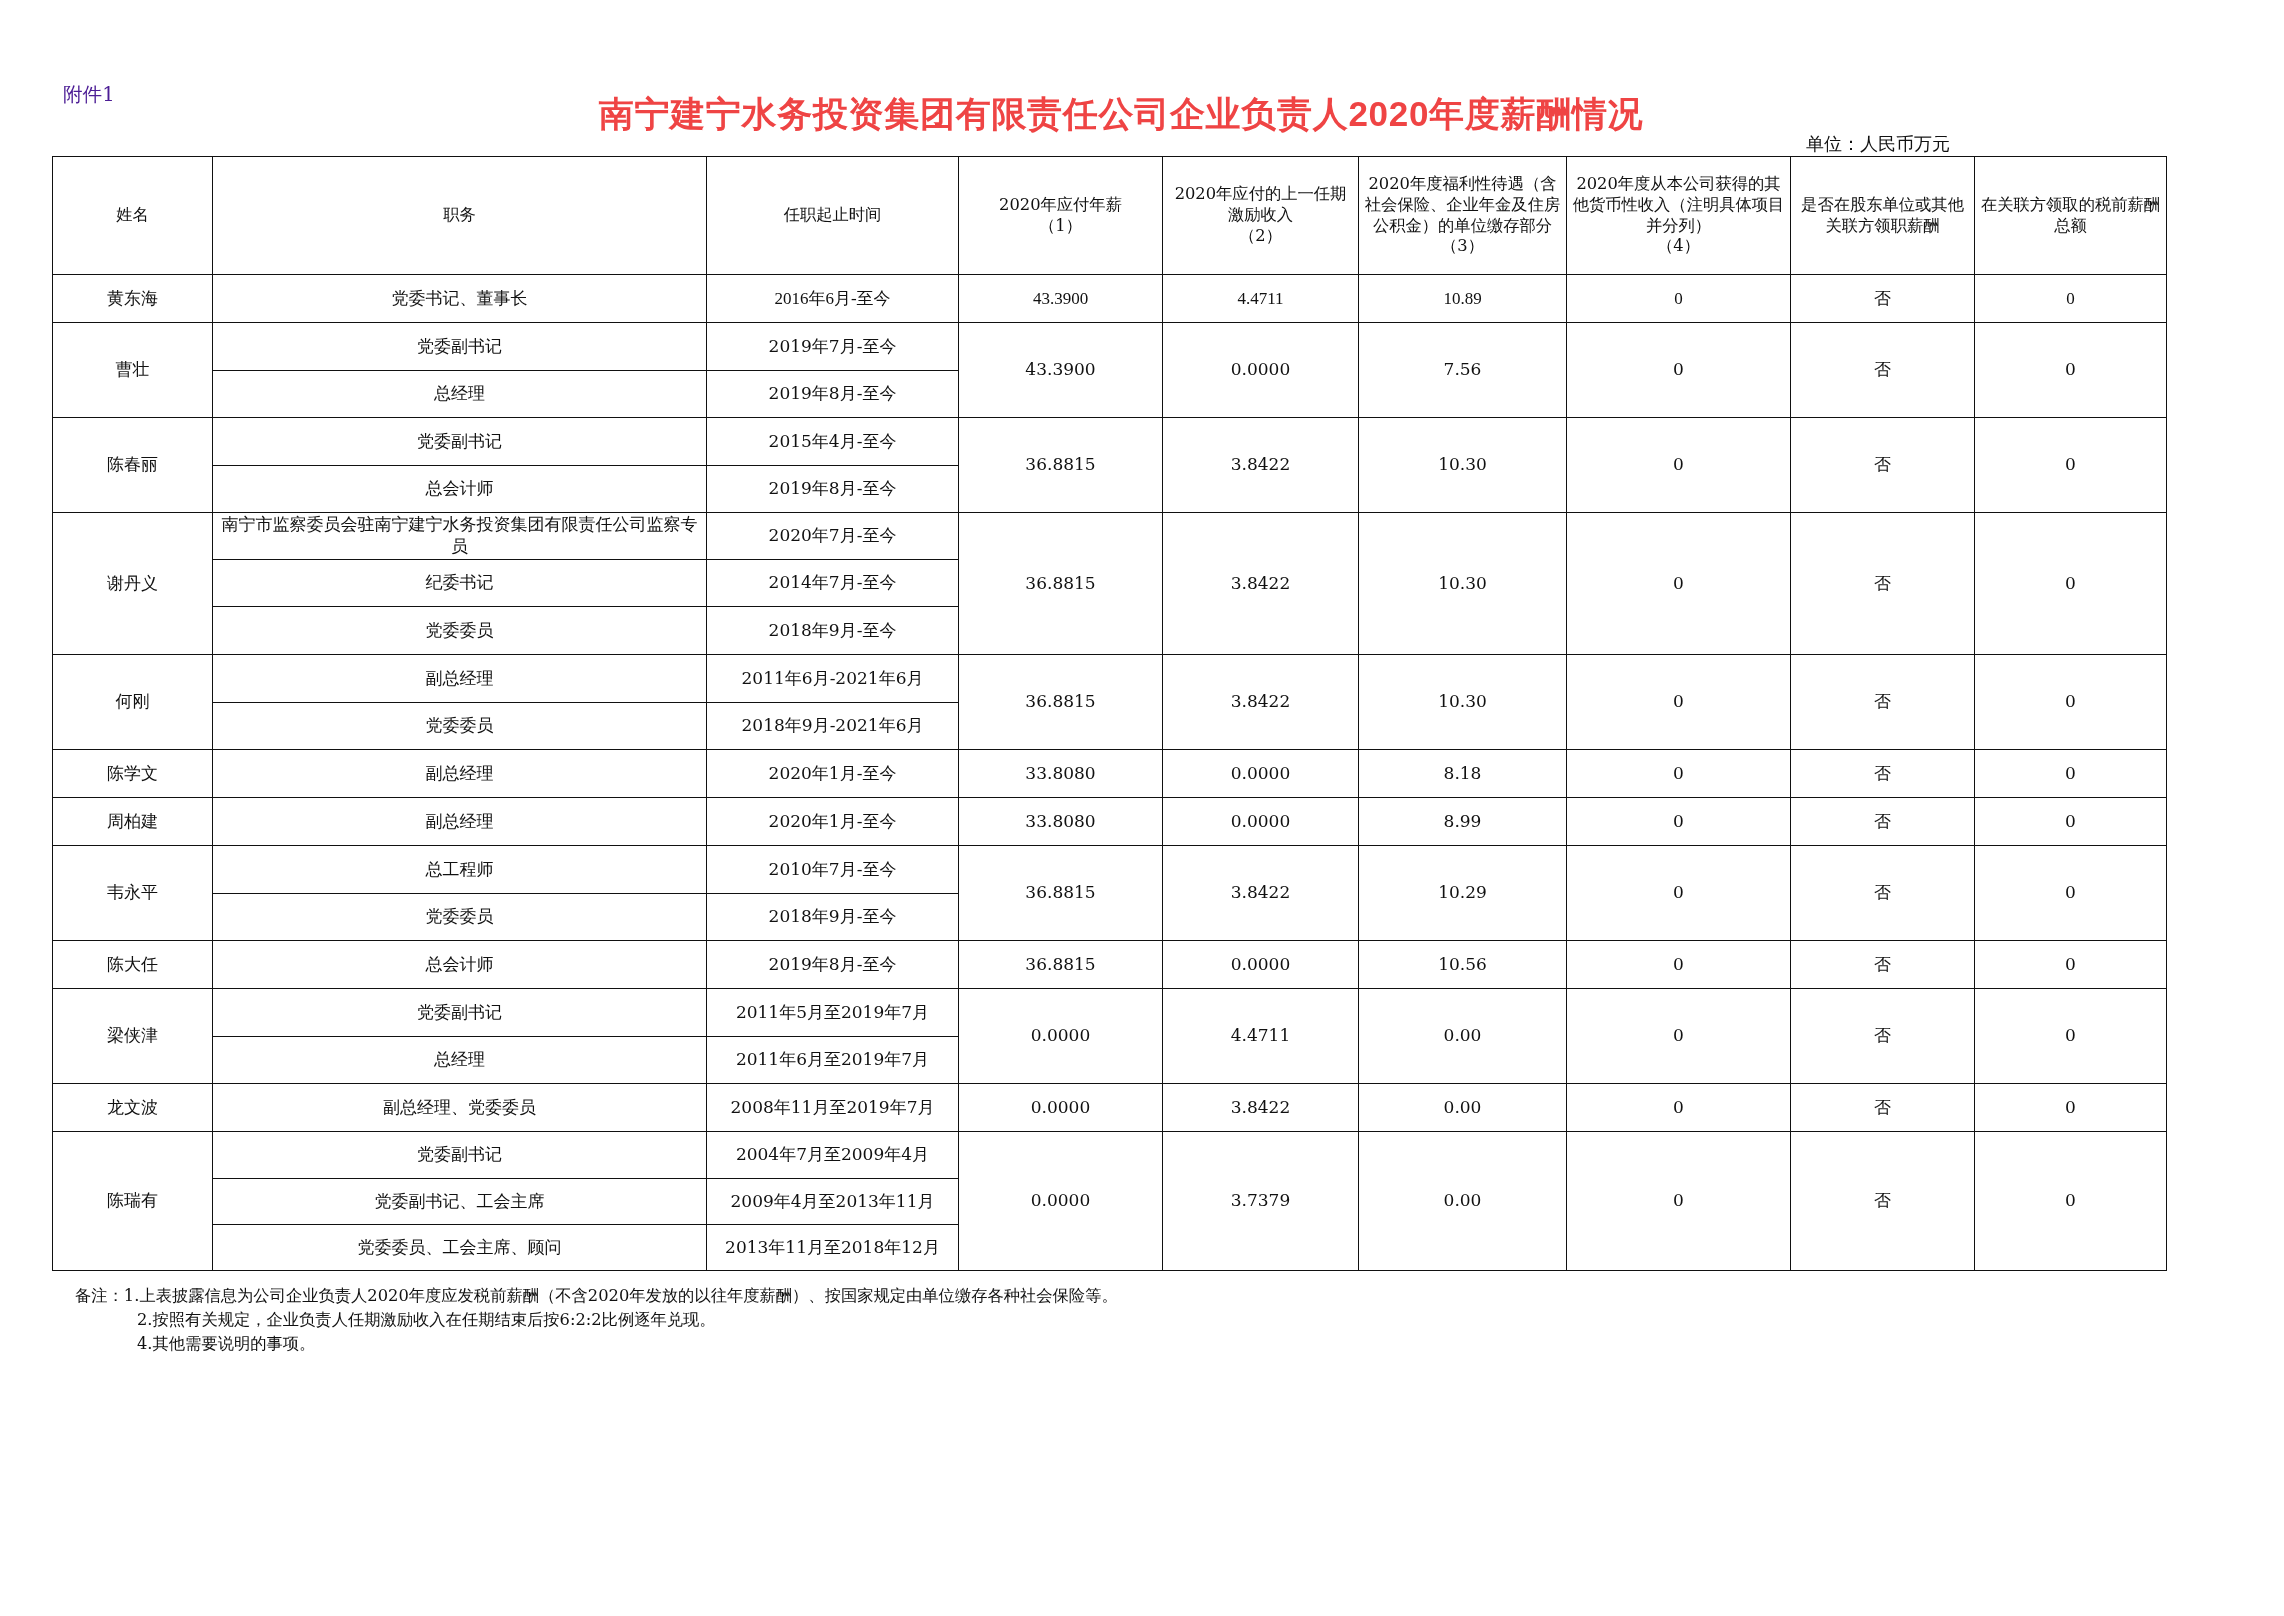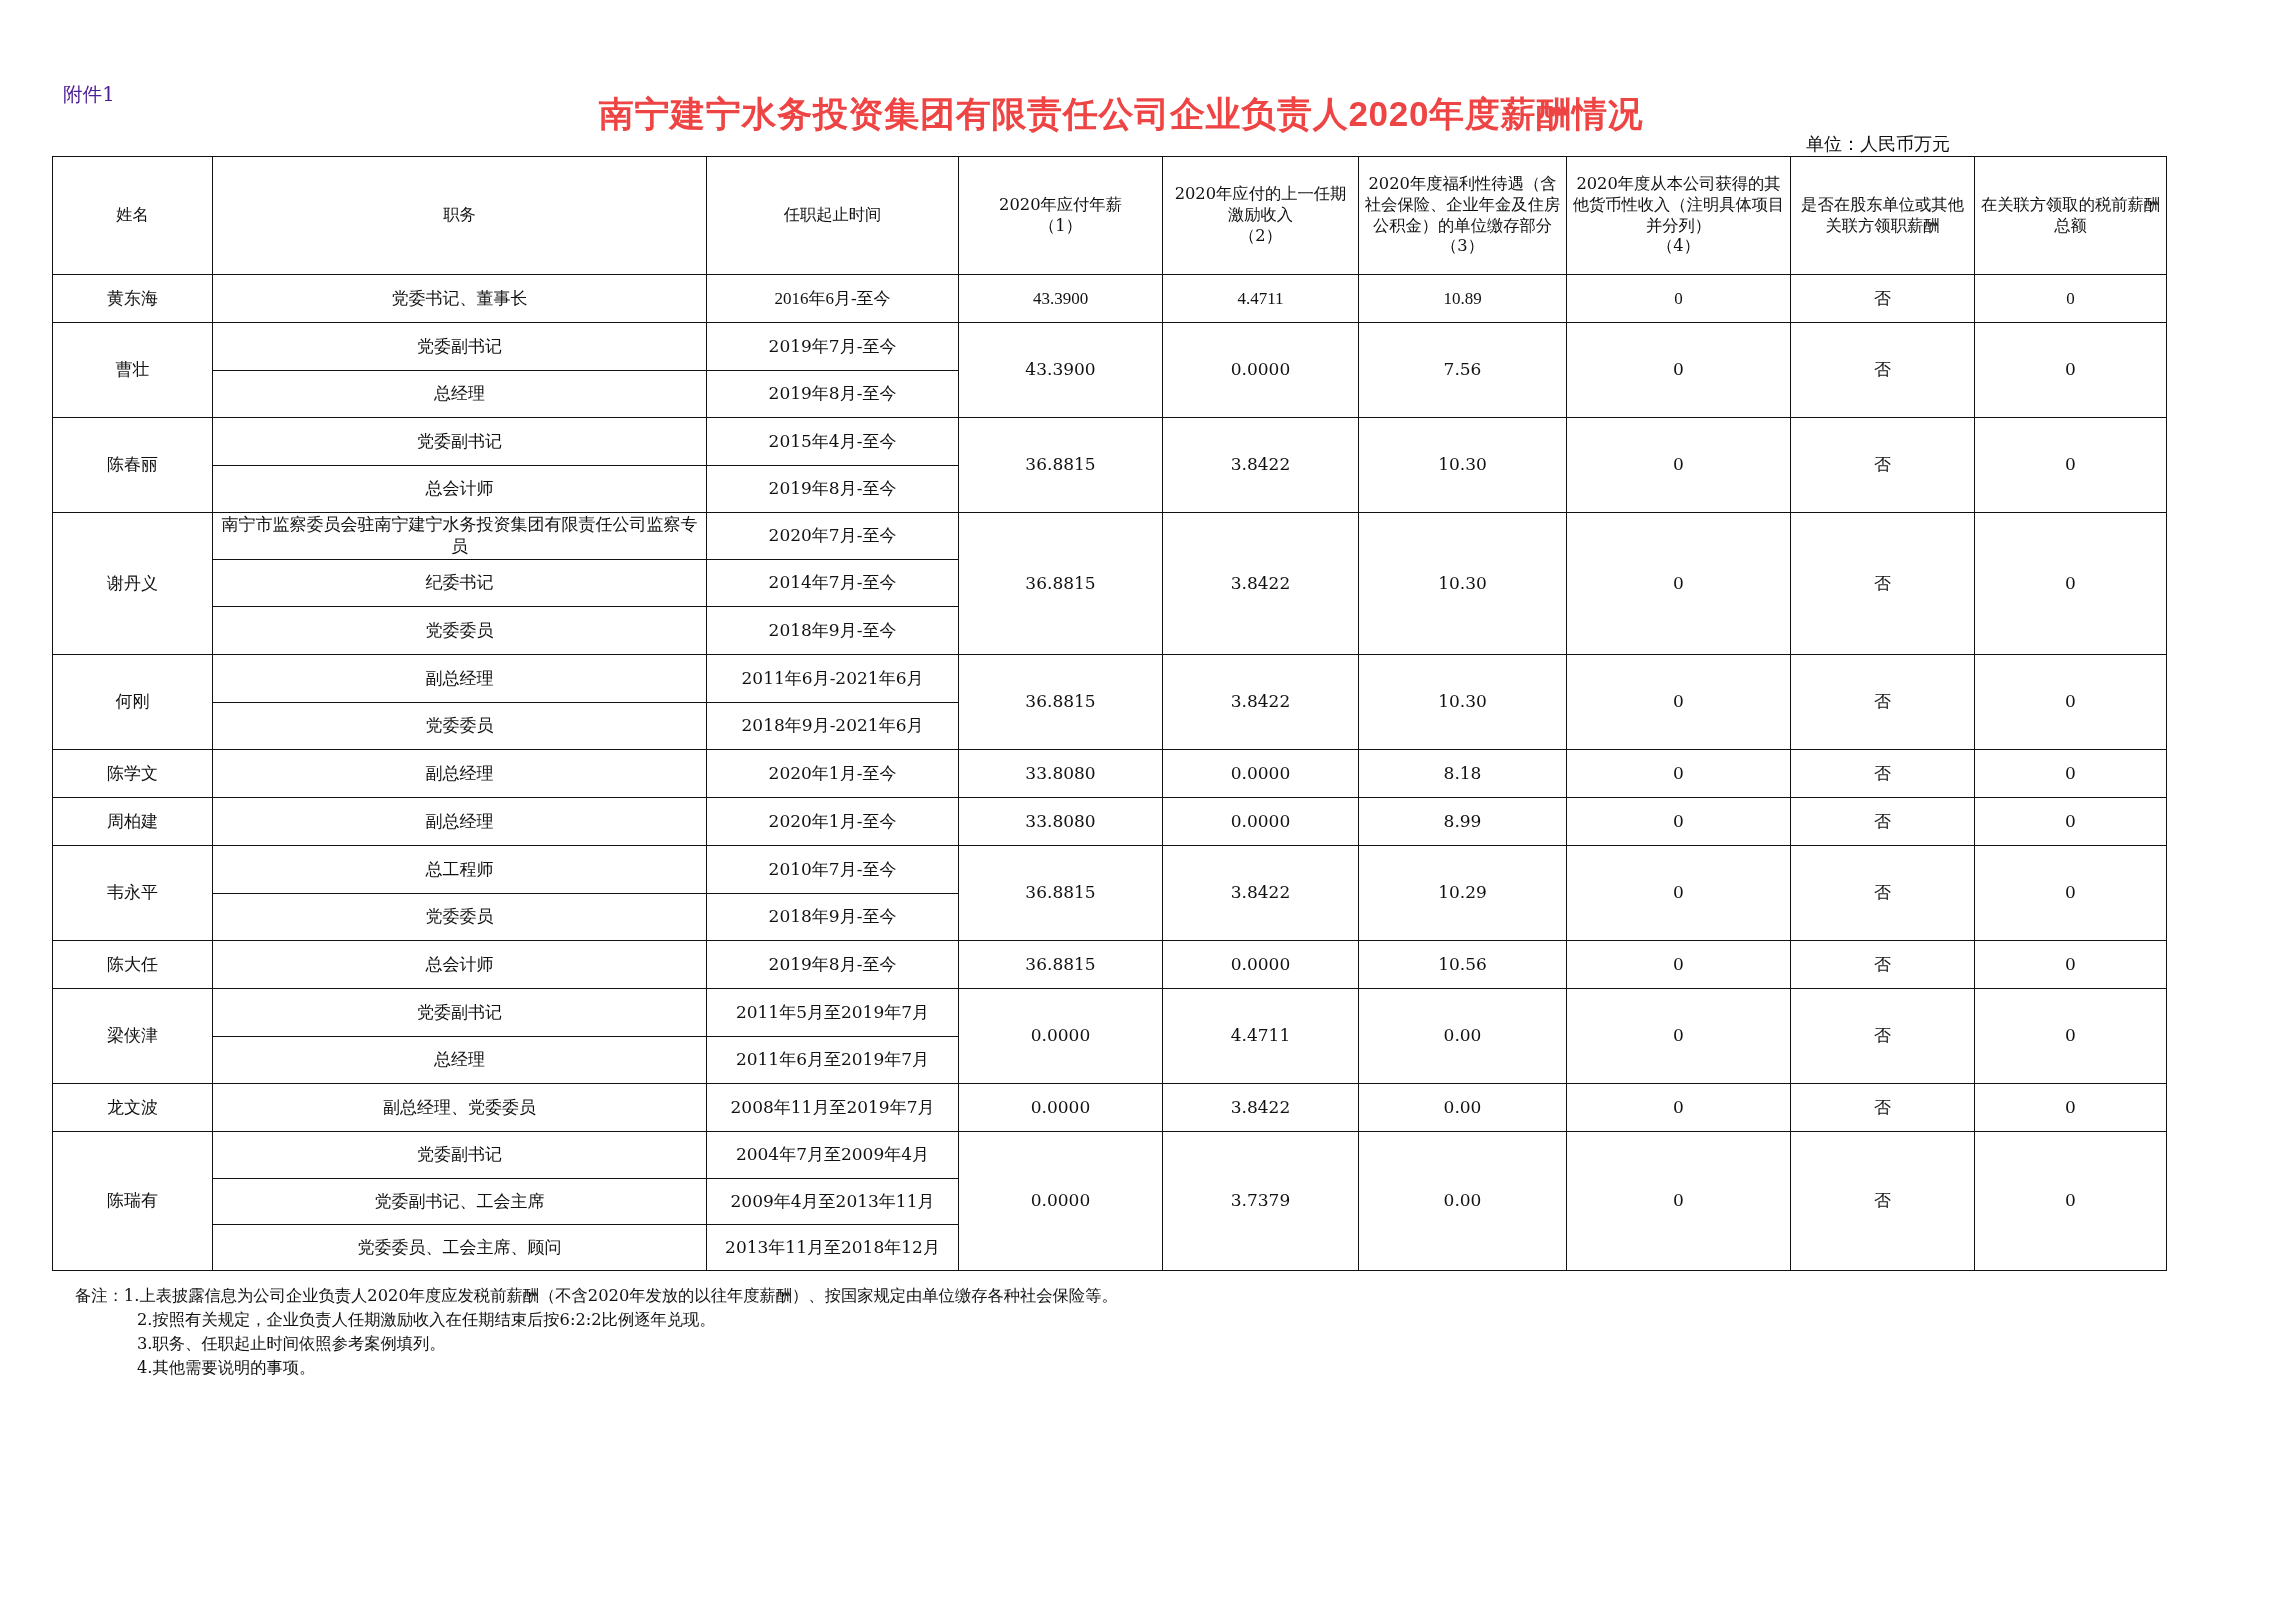--- a/index.html
+++ b/index.html
@@ -240,16 +240,15 @@
       <tr style="height: 46px;">
         <td>党委委员、工会主席、顾问</td>
         <td>2013年11月至2018年12月</td>
       </tr>
     </tbody>
 </table>
 
 <div class="notes">
   <div>备注：1.上表披露信息为公司企业负责人2020年度应发税前薪酬（不含2020年发放的以往年度薪酬）、按国家规定由单位缴存各种社会保险等。</div>
   <div class="indent0">2.按照有关规定，企业负责人任期激励收入在任期结束后按6:2:2比例逐年兑现。</div>
-  <div class="indent0">3.职务、任职起止时间依照参考案例填列。</div>
   <div class="indent0">4.其他需要说明的事项。</div>
 </div>
 
 
 </body></html>

